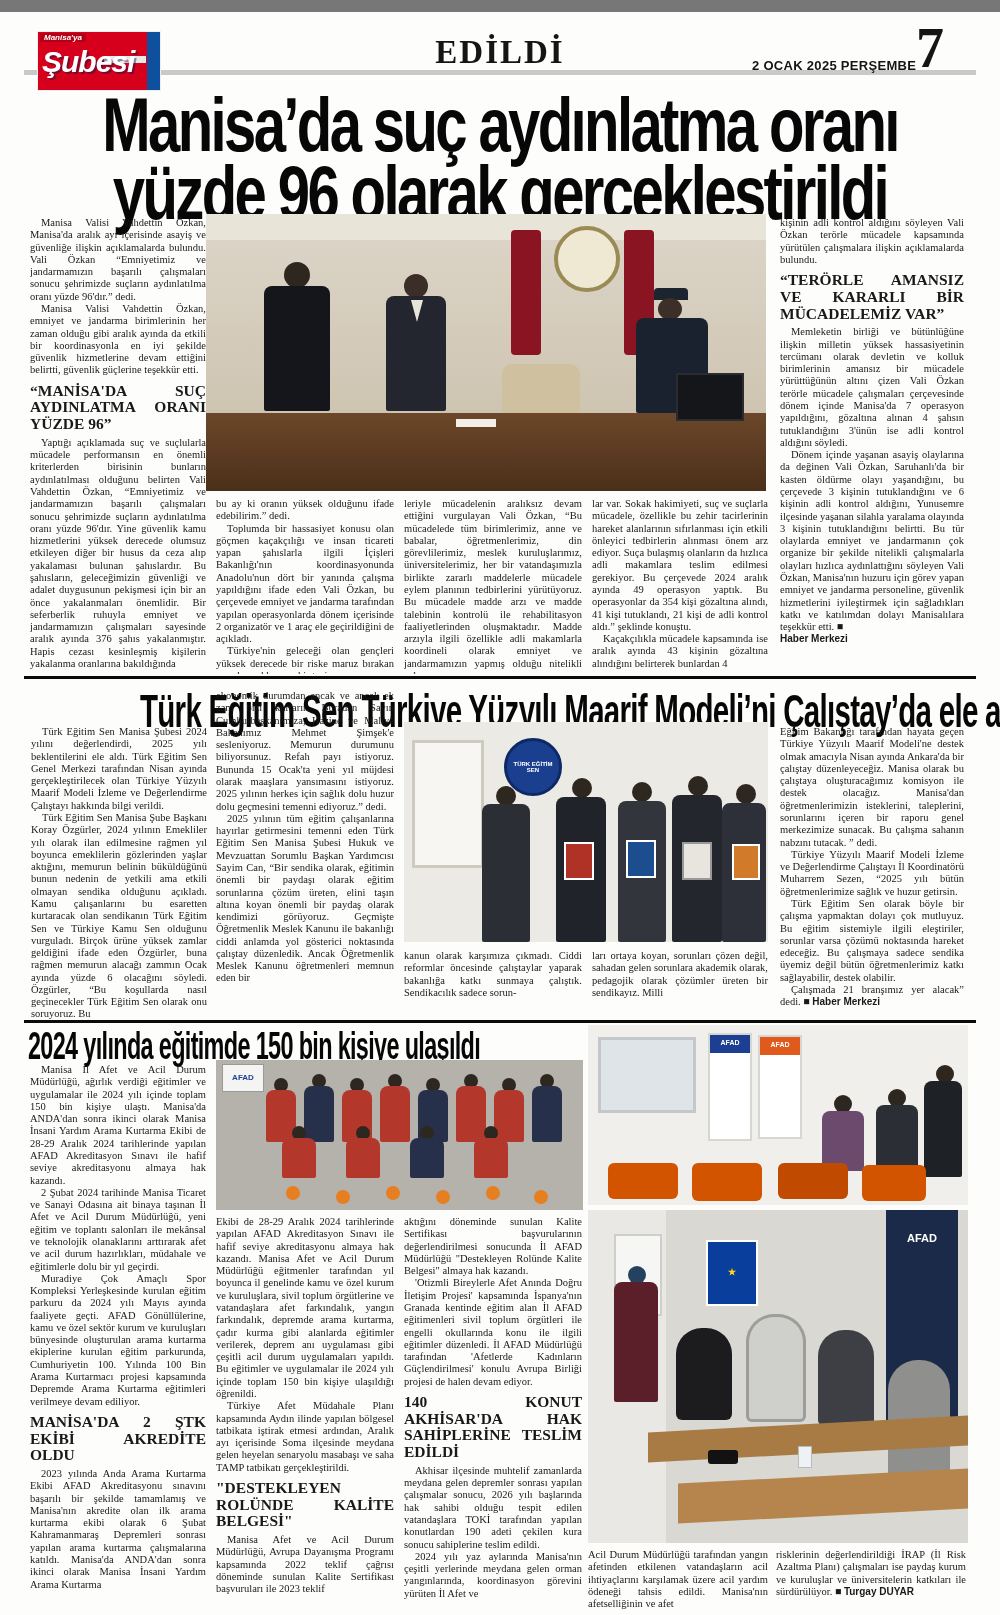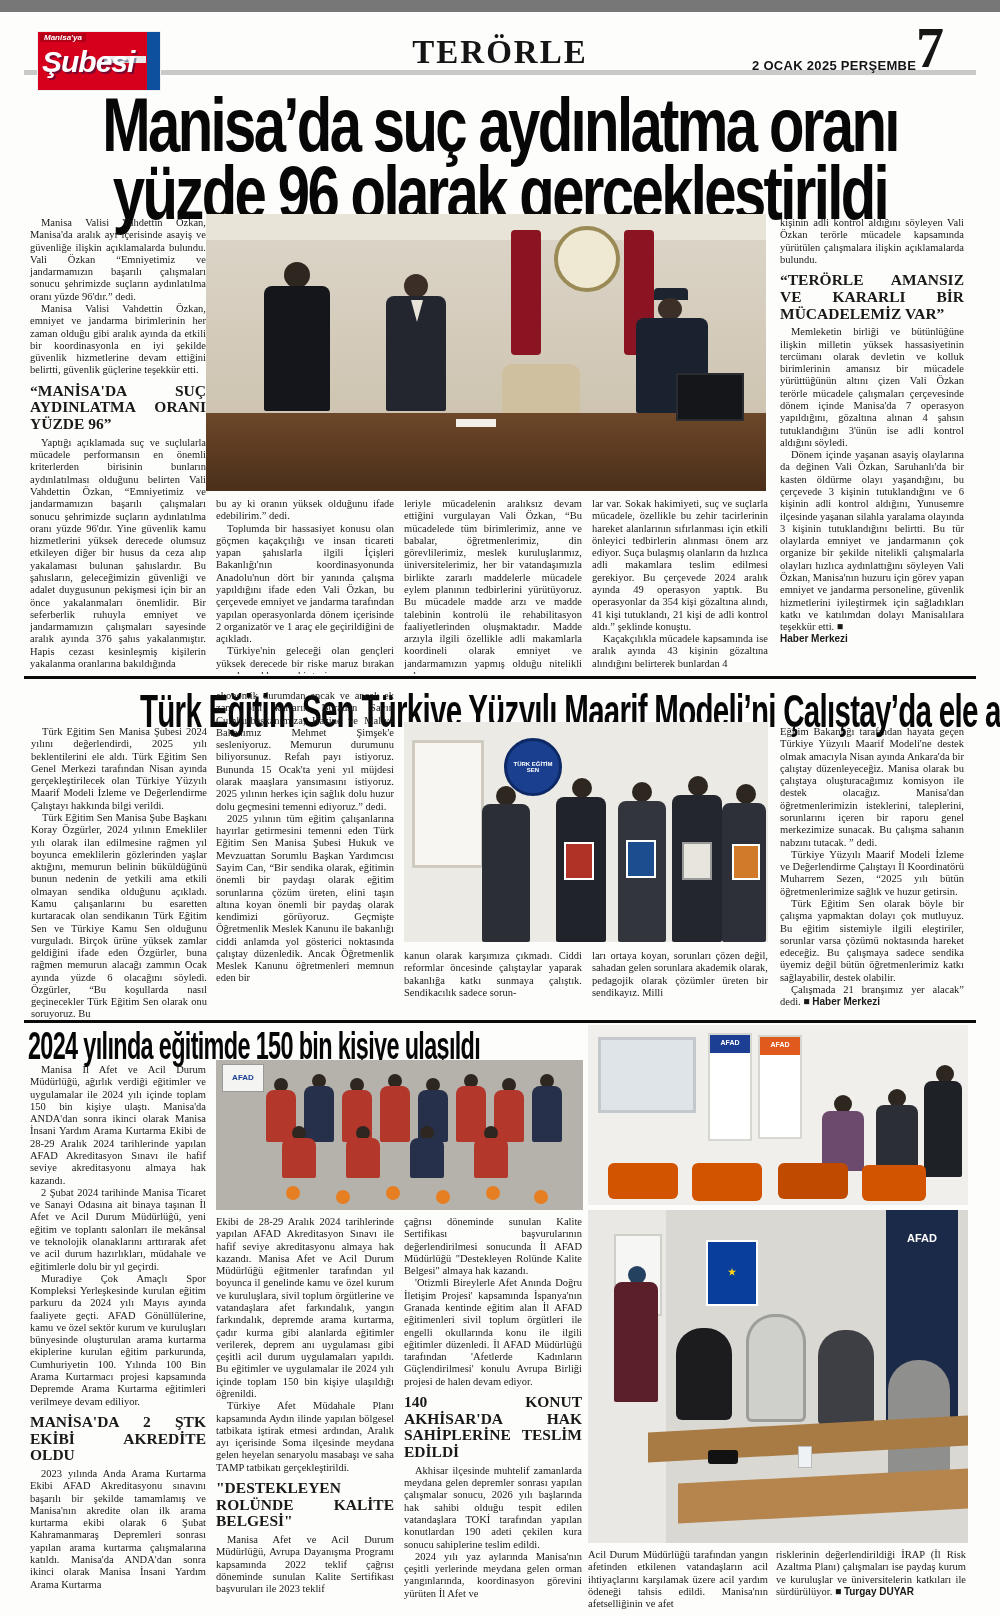--- a/index.html
+++ b/index.html
@@ -55,21 +55,21 @@
 
 <div class="page">
 
   <div class="grayrule"></div>
   <div class="logo">
     <span class="tab">Manisa'ya</span>
     <span class="blue"></span>
     <span class="strip"></span>
     <span class="word">Şubesi</span>
   </div>
-  <div class="section-title">TERÖRLE</div>
+  <div class="section-title">EDİLDİ</div>
   <div class="date">2 OCAK 2025 PERŞEMBE</div>
   <div class="pagenum">7</div>
 
   <div class="h1" style="top:76px">Manisa’da suç aydınlatma oranı</div>
   <div class="h1" style="top:144px">yüzde 96 olarak gerçekleştirildi</div>
 
   <div class="col" style="left:30px;top:205px;width:176px;height:458px">
     <p>Manisa Valisi Vahdettin Özkan, Manisa'da aralık ayı içerisinde asayiş ve güvenliğe ilişkin açıklamalarda bulundu. Vali Özkan “Emniyetimiz ve jandarmamızın başarılı çalışmaları sonucu şehrimizde suçların aydınlatılma oranı yüzde 96'dır.” dedi.</p>
     <p>Manisa Valisi Vahdettin Özkan, emniyet ve jandarma birimlerinin her zaman olduğu gibi aralık ayında da etkili bir koordinasyonla en iyi şekilde güvenlik hizmetlerine devam ettiğini belirtti, güvenlik güçlerine teşekkür etti.</p>
     <span class="sub">“MANİSA'DA SUÇ AYDINLATMA ORANI YÜZDE 96”</span>
@@ -206,21 +206,21 @@
     <div class="helmet" style="left:318px;top:130px;width:14px;height:14px"></div>
   </div>
 
   <div class="col" style="left:216px;top:1204px;width:178px;height:402px">
     <p class="cont">Ekibi de 28-29 Aralık 2024 tarihlerinde yapılan AFAD Akreditasyon Sınavı ile hafif seviye akreditasyonu almaya hak kazandı. Manisa Afet ve Acil Durum Müdürlüğü eğitmenler tarafından yıl boyunca il genelinde kamu ve özel kurum ve kuruluşlara, sivil toplum örgütlerine ve vatandaşlara afet farkındalık, yangın farkındalık, depremde arama kurtarma, çadır kurma gibi alanlarda eğitimler verilerek, deprem anı uygulaması gibi çeşitli acil durum uygulamaları yapıldı. Bu eğitimler ve uygulamalar ile 2024 yılı içinde toplam 150 bin kişiye ulaşıldığı öğrenildi.</p>
     <p>Türkiye Afet Müdahale Planı kapsamında Aydın ilinde yapılan bölgesel tatbikata iştirak etmesi ardından, Aralık ayı içerisinde Soma ilçesinde meydana gelen heyelan senaryolu masabaşı ve saha TAMP tatbikatı gerçekleştirildi.</p>
     <span class="sub">"DESTEKLEYEN ROLÜNDE KALİTE BELGESİ"</span>
     <p>Manisa Afet ve Acil Durum Müdürlüğü, Avrupa Dayanışma Programı kapsamında 2022 teklif çağrısı döneminde sunulan Kalite Sertifikası başvuruları ile 2023 teklif</p>
   </div>
   <div class="col" style="left:404px;top:1204px;width:178px;height:402px">
-    <p class="cont">çağrısı döneminde sunulan Kalite Sertifikası başvurularının değerlendirilmesi sonucunda İl AFAD Müdürlüğü "Destekleyen Rolünde Kalite Belgesi" almaya hak kazandı.</p>
+    <p class="cont">aktığını döneminde sunulan Kalite Sertifikası başvurularının değerlendirilmesi sonucunda İl AFAD Müdürlüğü "Destekleyen Rolünde Kalite Belgesi" almaya hak kazandı.</p>
     <p>'Otizmli Bireylerle Afet Anında Doğru İletişim Projesi' kapsamında İspanya'nın Granada kentinde eğitim alan İl AFAD eğitimenleri sivil toplum örgütleri ile engelli okullarında konu ile ilgili eğitimler düzenledi. İl AFAD Müdürlüğü tarafından 'Afetlerde Kadınların Güçlendirilmesi' konulu Avrupa Birliği projesi de halen devam ediyor.</p>
     <span class="sub">140 KONUT AKHİSAR'DA HAK SAHİPLERİNE TESLİM EDİLDİ</span>
     <p>Akhisar ilçesinde muhtelif zamanlarda meydana gelen depremler sonrası yapılan çalışmalar sonucu, 2026 yılı başlarında hak sahibi olduğu tespit edilen vatandaşlara TOKİ tarafından yapılan konutlardan 190 adeti çekilen kura sonucu sahiplerine teslim edildi.</p>
     <p>2024 yılı yaz aylarında Manisa'nın çeşitli yerlerinde meydana gelen orman yangınlarında, koordinasyon görevini yürüten İl Afet ve</p>
   </div>
 
   <div class="ph" style="left:588px;top:1013px;width:380px;height:180px;background:#f0efec">
     <div style="left:10px;top:12px;width:92px;height:70px;background:#dfe4e8;border:3px solid #c3c8cc"></div>
     <div style="left:120px;top:8px;width:40px;height:104px;background:#fff;border:2px solid #d7d7d2">
       <div style="left:0;top:0;width:100%;height:18px;background:#1c3f94"></div>

